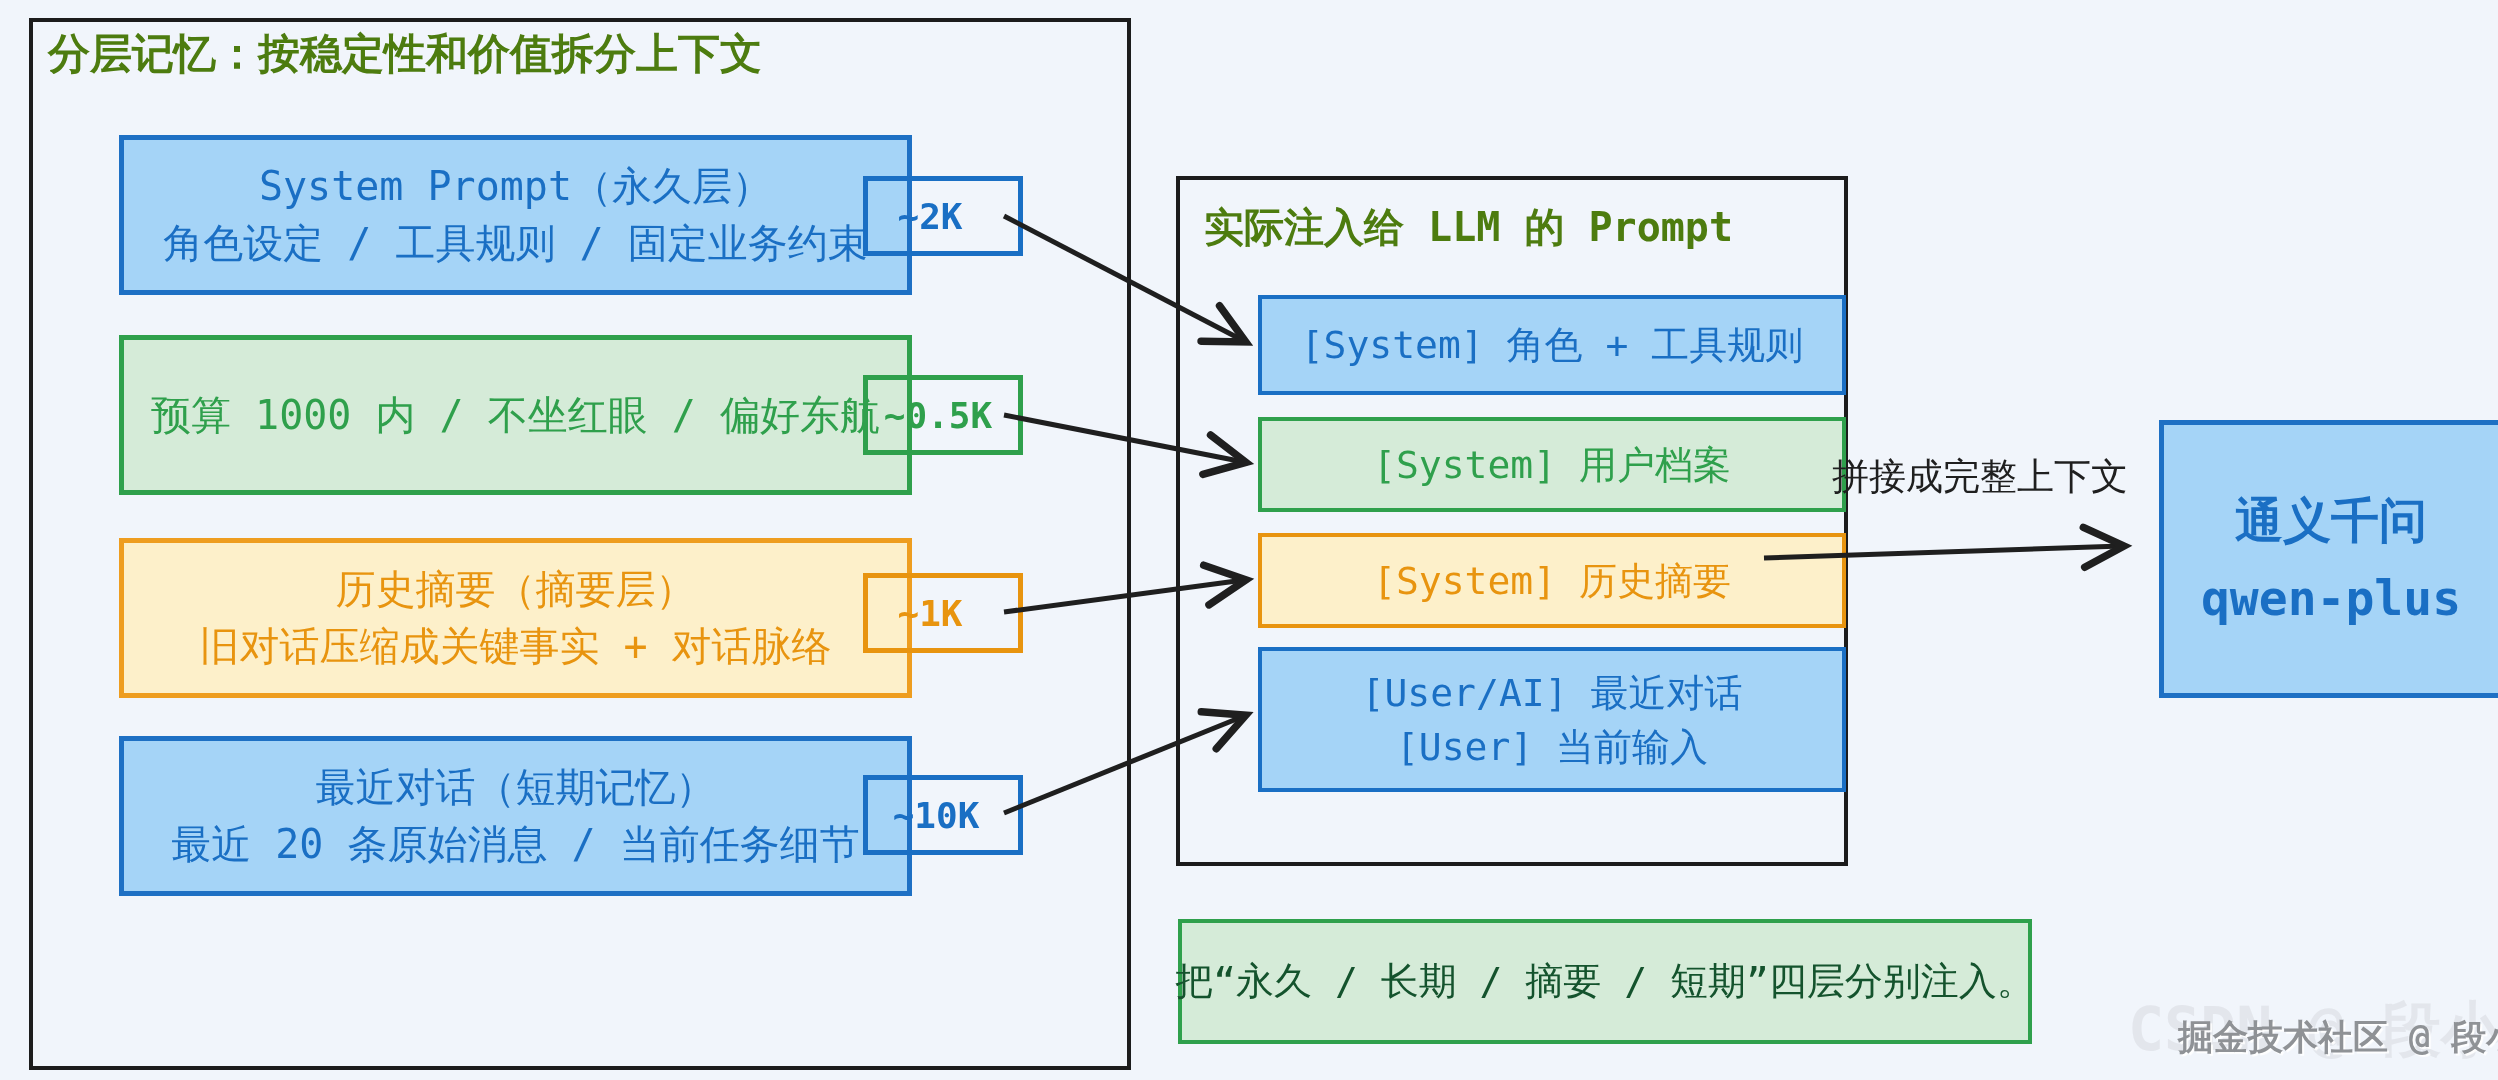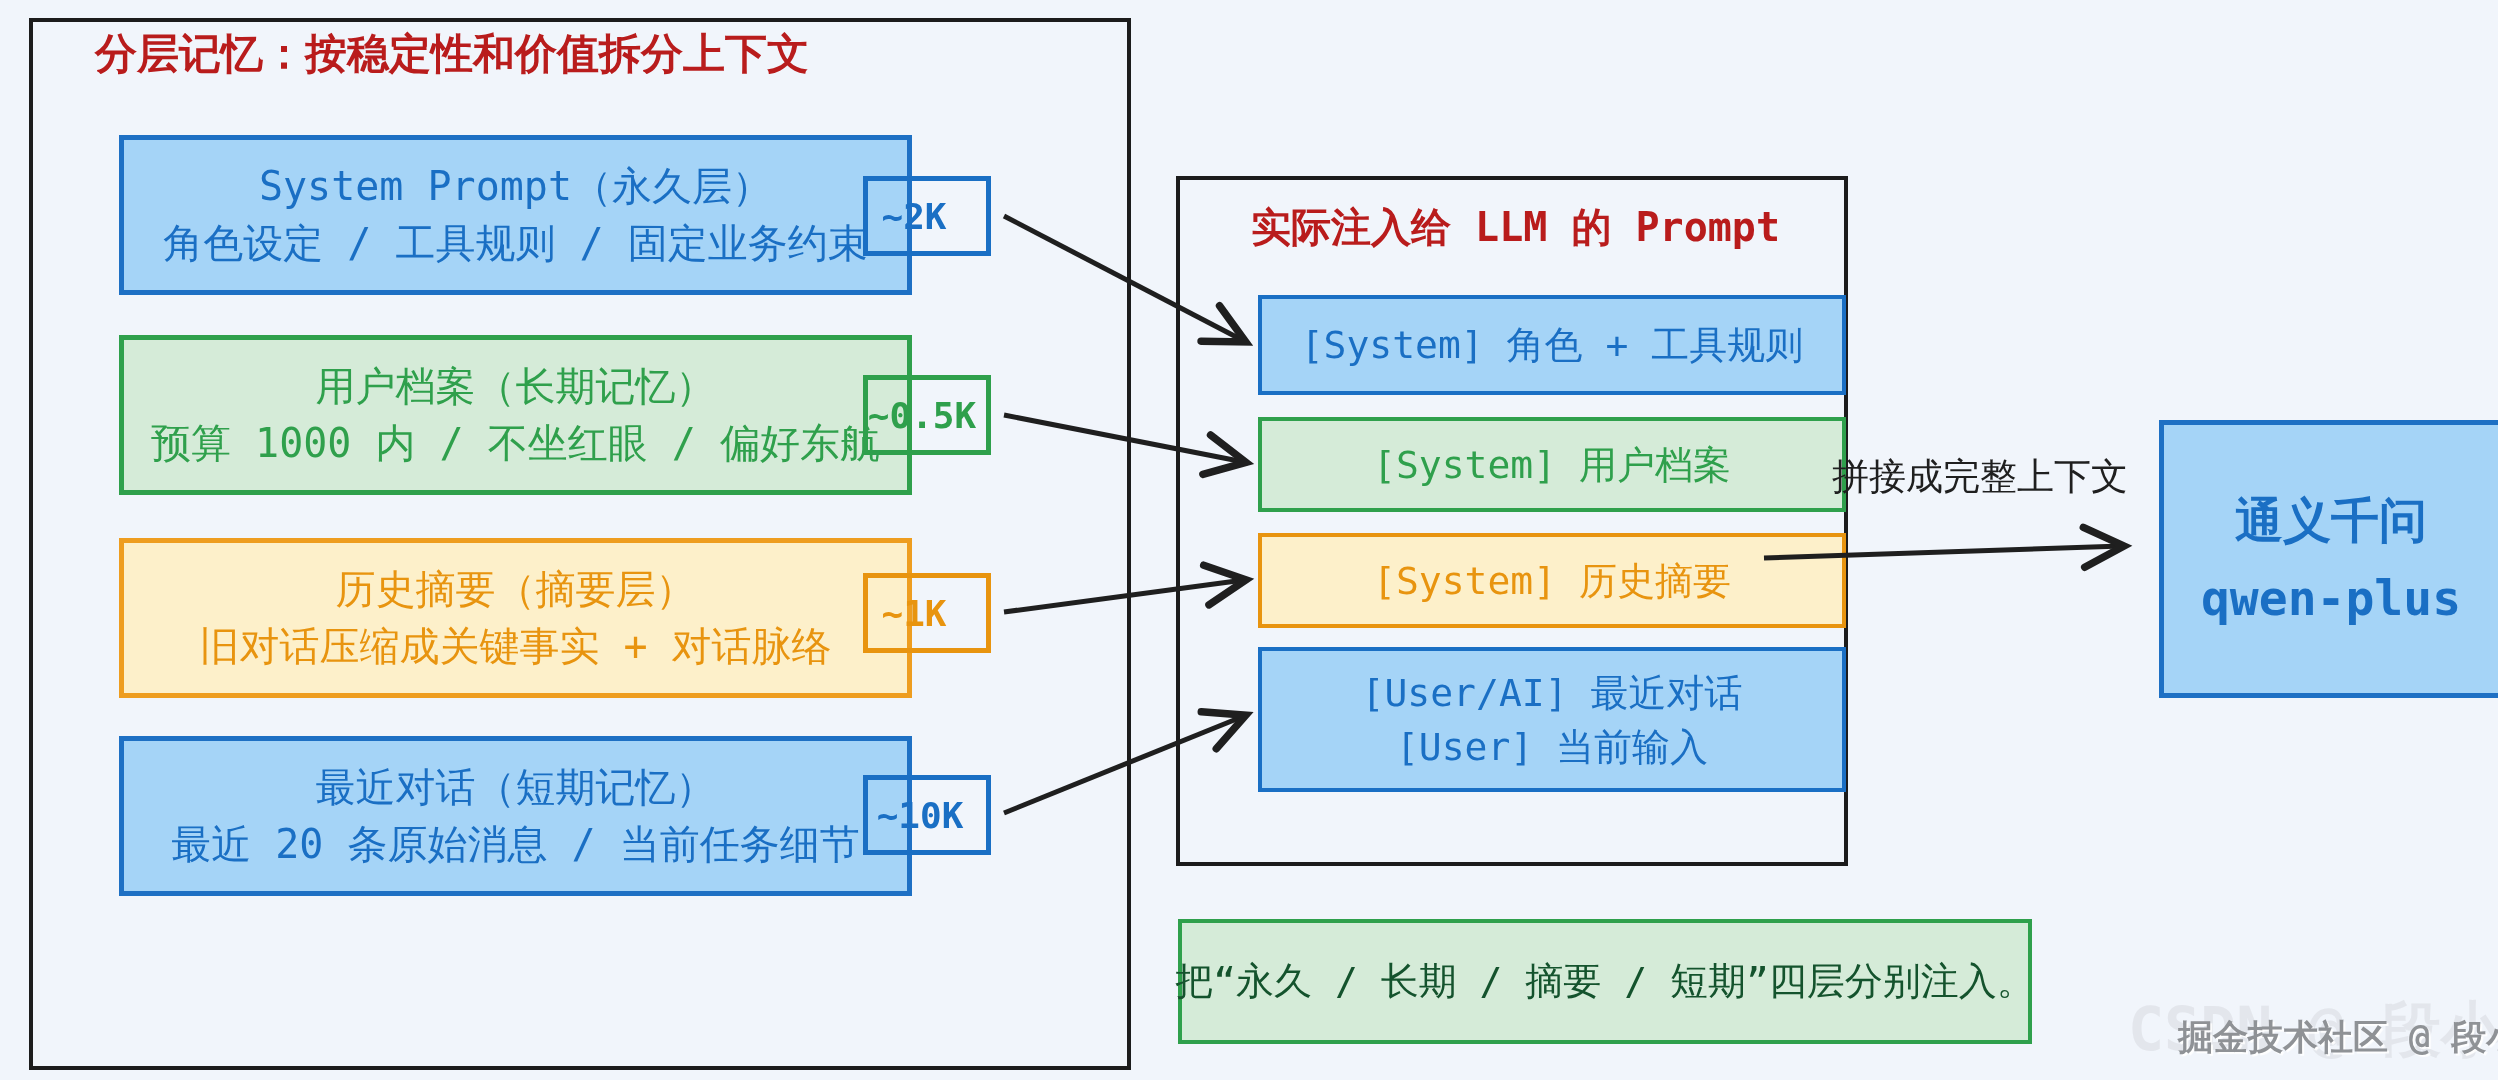--- a/index.html
+++ b/index.html
@@ -4,34 +4,34 @@
 <style>
   html,body{margin:0;padding:0;background:#f1f5fb;}
   .canvas{
     position:relative;width:2498px;height:1080px;background:#f1f5fb;overflow:hidden;
     font-family:"DejaVu Sans Mono","Liberation Mono",monospace,sans-serif;
   }
   
   .panel{position:absolute;border:4px solid #1c1c1c;background:transparent;}
   .left-panel{left:29px;top:18px;width:1094px;height:1044px;}
   .mid-panel{left:1176px;top:176px;width:664px;height:682px;}
-  .panel-title{position:absolute;color:#b91c1c;font-size:42px;font-weight:600;white-space:nowrap;margin-left:47px;}
+  .panel-title{position:absolute;color:#4d7c0f;font-size:42px;font-weight:600;white-space:nowrap;}
   .left-panel-title{left:48px;top:26px;}
   .mid-panel-title{left:1204px;top:200px;font-size:40px;}
   
   .layer-box{
     position:absolute;left:119px;width:793px;height:160px;box-sizing:border-box;border:5px solid;
     display:flex;flex-direction:column;justify-content:center;align-items:center;
     font-size:40px;line-height:57px;text-align:center;white-space:nowrap;
   }
   .blue{background:#a5d4f7;border-color:#1e70c4;color:#1a6fc4;}
   .green{background:#d5ebd8;border-color:#2fa04c;color:#2fa04c;}
   .yellow{background:#fdf0ca;border-color:#ee9d1f;color:#e8940f;}
   .tag{
-    position:absolute;left:863px;width:128px;height:80px;box-sizing:border-box;border:5px solid;
+    position:absolute;left:863px;width:160px;height:80px;box-sizing:border-box;border:5px solid;
     background:transparent;display:flex;align-items:center;justify-content:center;
     font-size:36px;font-weight:600;z-index:4;padding-right:26px;
   }
   .tag.blue,.tag.green,.tag.yellow{background:transparent;}
   
   .mbox{
     position:absolute;left:1258px;width:588px;box-sizing:border-box;border:4px solid;
     display:flex;flex-direction:column;justify-content:center;align-items:center;
     font-size:38px;line-height:54px;text-align:center;white-space:nowrap;
   }
@@ -72,21 +72,20 @@
   <div class="panel left-panel"></div>
   <div class="panel-title left-panel-title">分层记忆：按稳定性和价值拆分上下文</div>
 
   <div class="layer-box blue" style="top:135px;">
     <div>System Prompt（永久层）</div>
     <div>角色设定 / 工具规则 / 固定业务约束</div>
   </div>
   <div class="tag blue" style="top:176px;">~2K</div>
 
   <div class="layer-box green" style="top:335px;">
-    <div>用户档案（长期记忆）</div>
     <div>预算 1000 内 / 不坐红眼 / 偏好东航</div>
   </div>
   <div class="tag green" style="top:375px;padding-right:10px;">~0.5K</div>
 
   <div class="layer-box yellow" style="top:538px;">
     <div>历史摘要（摘要层）</div>
     <div>旧对话压缩成关键事实 + 对话脉络</div>
   </div>
   <div class="tag yellow" style="top:573px;">~1K</div>
 

